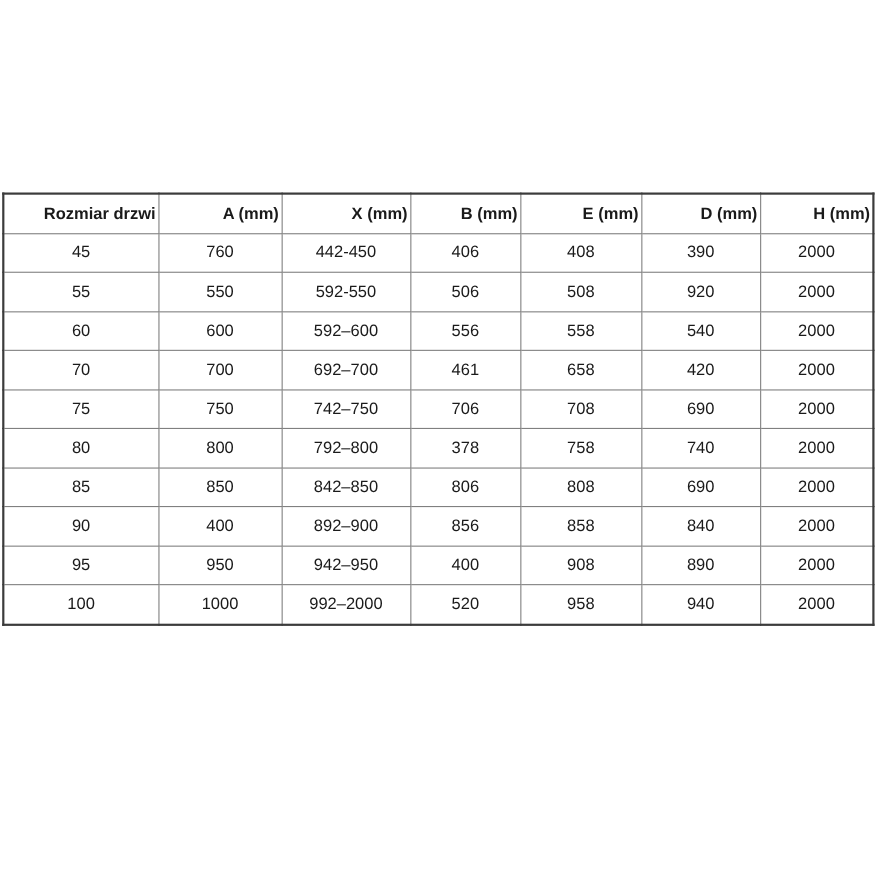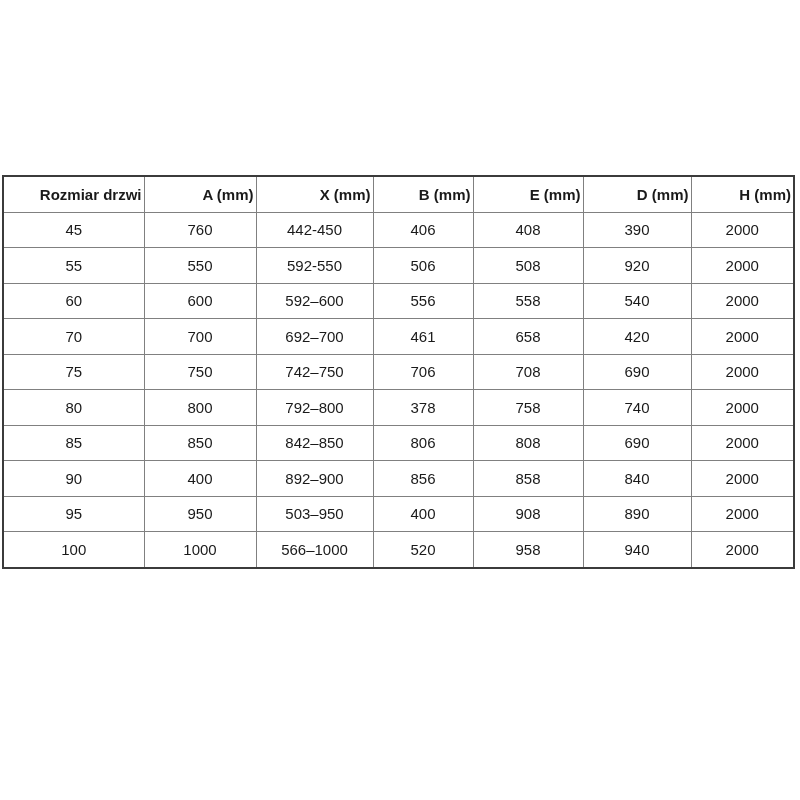--- a/index.html
+++ b/index.html
@@ -131,30 +131,30 @@
           <td>400</td>
           <td>892–900</td>
           <td>856</td>
           <td>858</td>
           <td>840</td>
           <td>2000</td>
         </tr>
         <tr>
           <td>95</td>
           <td>950</td>
-          <td>503–950</td>
+          <td>942–950</td>
           <td>400</td>
           <td>908</td>
           <td>890</td>
           <td>2000</td>
         </tr>
         <tr>
           <td>100</td>
           <td>1000</td>
-          <td>566–1000</td>
+          <td>992–2000</td>
           <td>520</td>
           <td>958</td>
           <td>940</td>
           <td>2000</td>
         </tr>
       </tbody>
   </table>
 </div>
 
 </body></html>

